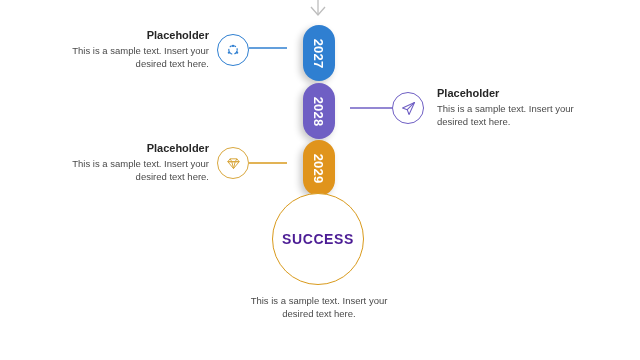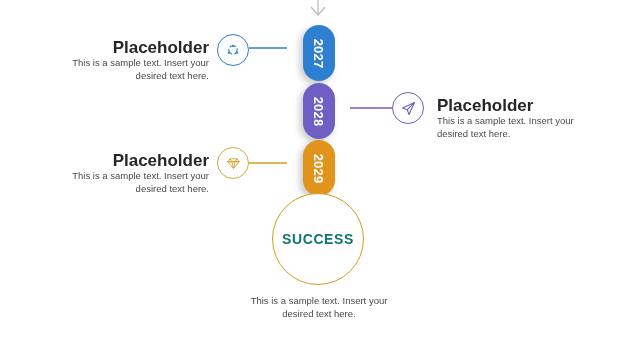--- a/index.html
+++ b/index.html
@@ -46,22 +46,22 @@
     display:flex;align-items:center;justify-content:center;
     box-sizing:border-box;
   }
   #icon-1{left:217px;top:34px;}
   #icon-2{left:392px;top:92px;}
   #icon-3{left:217px;top:147px;}
 
   
   .tblock{position:absolute;}
   .tblock .ttitle{
-    font-size:17px;font-weight:bold;color:#262626;
-    margin:12px 0 3px 0;line-height:13px;
+    font-size:11px;font-weight:bold;color:#262626;
+    margin:0 0 3px 0;line-height:13px;
   }
   .tblock .tbody{
     font-size:9.5px;color:#4a4a4a;line-height:12.5px;margin:0;
   }
   .right-al{text-align:right;}
   .left-al{text-align:left;}
 
   #text-1{left:62px;top:29px;width:147px;}
   #text-2{left:437px;top:87px;width:152px;}
   #text-3{left:62px;top:142px;width:147px;}
@@ -69,21 +69,21 @@
   
   #success-circle{
     position:absolute;left:272px;top:193px;
     width:92px;height:92px;border-radius:50%;
     background:#ffffff;
     border:1.6px solid #d99a1c;
     box-sizing:border-box;
     display:flex;align-items:center;justify-content:center;
   }
   #success-label{
-    font-size:14px;font-weight:bold;color:#0f766e;letter-spacing:.6px;
+    font-size:14px;font-weight:bold;color:#4c1d95;letter-spacing:.6px;
   }
   #success-text{
     position:absolute;left:246px;top:295px;width:146px;
     text-align:center;font-size:9.5px;color:#4a4a4a;line-height:12.5px;
   }
 </style>
 </head>
 <body>
 
 <div id="stage">

